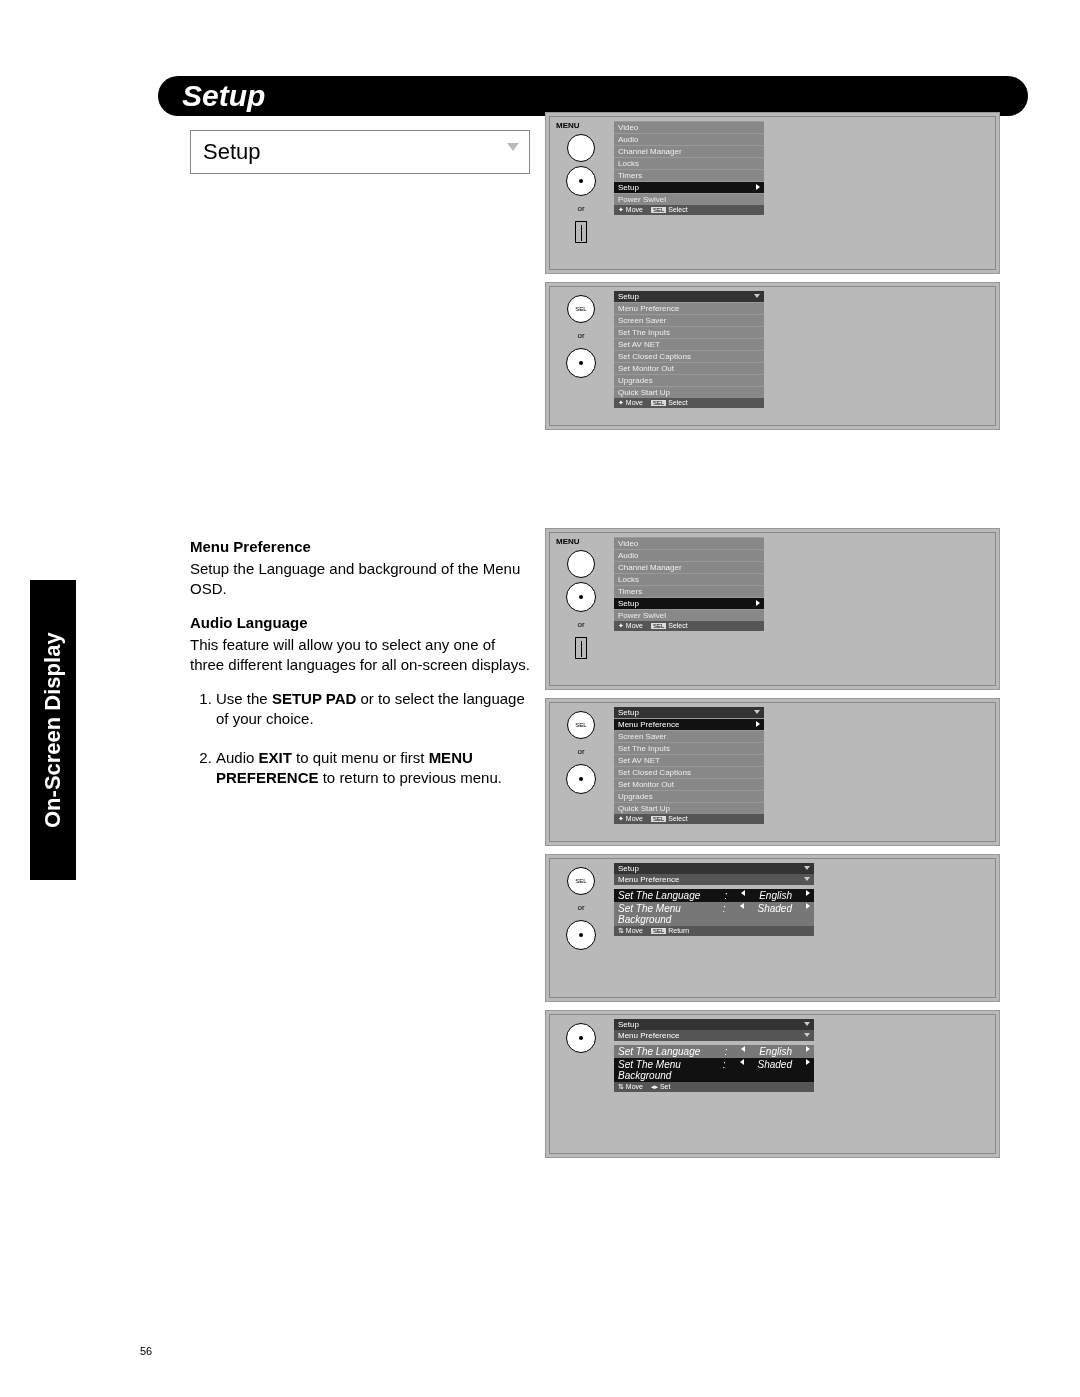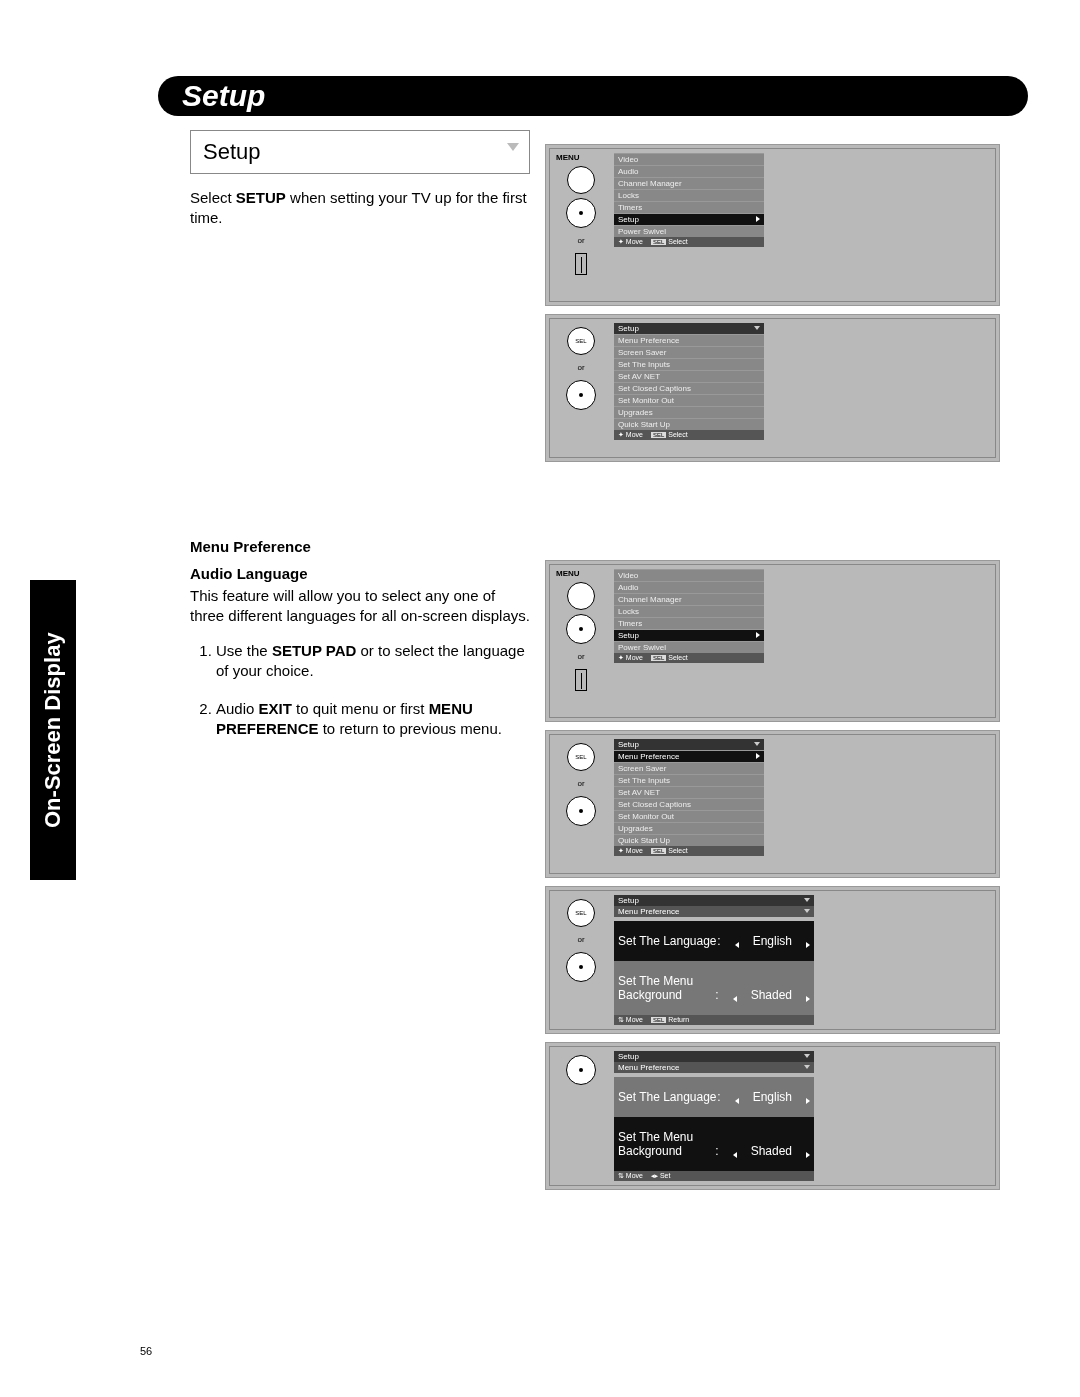--- a/index.html
+++ b/index.html
@@ -14,44 +14,44 @@
   ol.steps { list-style: decimal; padding-left: 26px; }
   ol.steps li { font-size: 15px; line-height: 1.35; margin-bottom: 18px; }
   .subhead { font-weight: bold; font-size: 15px; margin-top: 10px; margin-bottom: 4px; }
   .content2 { position: absolute; top: 528px; left: 190px; width: 340px; }
 
   .side-tab { position: absolute; left: 30px; top: 580px; width: 46px; height: 300px; background: #000; color: #fff; font-weight: bold; font-size: 22px; display: flex; align-items: center; justify-content: center; writing-mode: vertical-rl; transform: rotate(180deg); text-align: center; }
 
   .page-number { position: absolute; left: 140px; bottom: 40px; font-size: 11px; }
 
   
-  .screens { position: absolute; left: 545px; top: 144px; width: 455px; }
+  .screens { position: absolute; left: 545px; top: 112px; width: 455px; }
   .tv { background: #b9b9b9; border: 1px solid #999; width: 455px; position: relative; margin-bottom: 8px; }
   .tv-inner { position: absolute; inset: 3px; border: 1px solid #888; }
   .remote-col { position: absolute; left: 10px; top: 8px; width: 50px; }
   .remote-btn { width: 28px; height: 28px; border: 1px solid #000; border-radius: 50%; background: #fff; margin: 4px auto; position: relative; }
   .remote-dpad { width: 30px; height: 30px; border: 1px solid #000; border-radius: 50%; background: #fff; margin: 4px auto; position: relative; }
   .remote-dpad::before { content:""; position:absolute; left:50%; top:50%; width:4px; height:4px; background:#000; border-radius:50%; transform:translate(-50%,-50%); }
   .remote-label { font-size: 8px; font-weight: bold; text-align: left; margin-bottom:2px; }
   .remote-or { font-size:8px; text-align:center; margin:8px 0; }
   .remote-rect { width:12px; height:22px; border:1px solid #000; margin:4px auto; position:relative; }
   .remote-rect::after { content:""; position:absolute; left:50%; top:3px; width:1px; height:16px; background:#000; }
 
   .menu-box { position: absolute; left: 68px; width: 150px; }
   .menu-item { background: #888; color: #eee; font-size: 8px; padding: 1px 4px; border-top: 1px solid #999; }
   .menu-item.sel { background: #111; color: #fff; position: relative; }
   .menu-item.sel .arrow-r { position: absolute; right: 4px; top: 2px; width:0; height:0; border-top:3px solid transparent; border-bottom:3px solid transparent; border-left:4px solid #fff; }
   .menu-foot { background: #555; color: #fff; font-size: 7px; padding: 1px 4px; display:flex; gap:8px; }
   .menu-foot .sel-lbl { background:#ddd; color:#000; padding:0 2px; font-size:6px; }
 
   .sub-hdr { background: #333; color:#fff; font-size:8px; padding:1px 4px; position:relative; }
   .sub-hdr .tri-s { position: absolute; right: 4px; top: 3px; width:0; height:0; border-left:3px solid transparent; border-right:3px solid transparent; border-top:4px solid #ccc; }
-  .prefrow { background:#777; color:#fff; font-size:12px; padding:13px 4px; display:flex; justify-content:space-between; }
+  .prefrow { background:#777; color:#fff; font-size:10px; padding:1px 4px; display:flex; justify-content:space-between;font-style:italic; }
   .prefrow.sel { background:#111; }
-  .prefrow .val { display:flex; gap:14px; align-items:flex-end; }
+  .prefrow .val { display:flex; gap:14px; align-items:flex-start; }
   .tri-l { width:0;height:0;border-top:3px solid transparent;border-bottom:3px solid transparent;border-right:4px solid #fff; display:inline-block; }
   .tri-r { width:0;height:0;border-top:3px solid transparent;border-bottom:3px solid transparent;border-left:4px solid #fff; display:inline-block; }
 </style>
 </head>
 <body>
 <div class="page">
 
 <div class="header-bar">
       <span>Setup</span>
     </div>
@@ -59,27 +59,25 @@
 <div class="side-tab">
       <span>On-Screen Display</span>
     </div>
 <div class="page-number">56</div>
 
 <div class="content">
   <div class="section-box">
     <span>Setup</span>
     <span class="tri"></span>
   </div>
-  <p class="text">
-    <span>Select </span><span class="bold">SETUP</span><span> when setting your TV up for the first time.</span>
-  </p>
 </div>
 
 <div class="content2">
   <p class="subhead">Menu Preference</p>
+  <p class="text">Setup the Language and background of the Menu OSD.</p>
   <p class="subhead">Audio Language</p>
   <p class="text">This feature will allow you to select any one of three different languages for all on-screen displays.</p>
   <ol class="steps">
     <li><span>Use the </span><span class="bold">SETUP PAD</span><span>     or     to select the language of your choice.</span></li>
     <li><span>Audio </span><span class="bold">EXIT</span><span> to quit menu or first </span><span class="bold">MENU PREFERENCE</span><span> to return to previous menu.</span></li>
   </ol>
 </div>
 
 <div class="screens">
 

